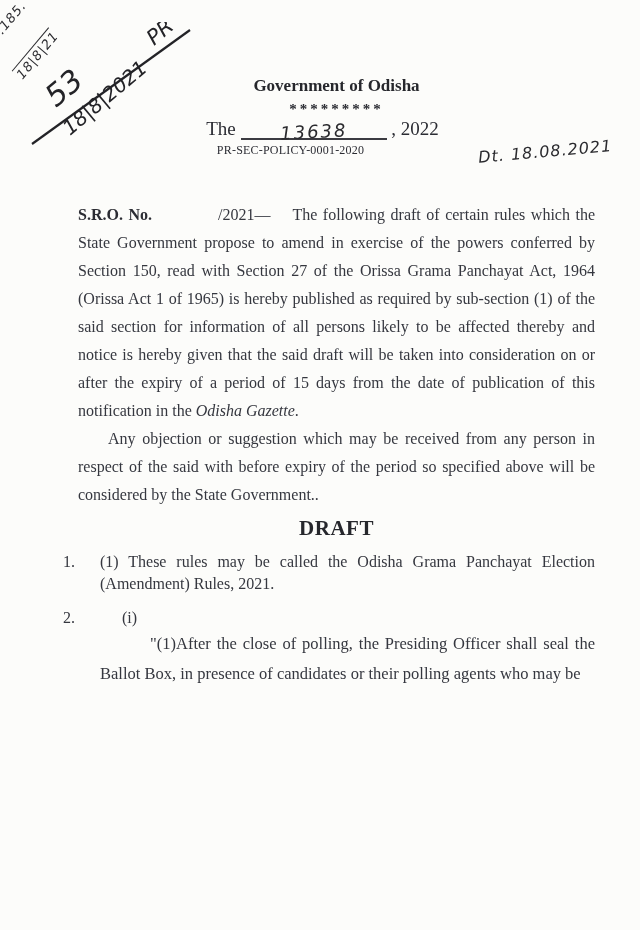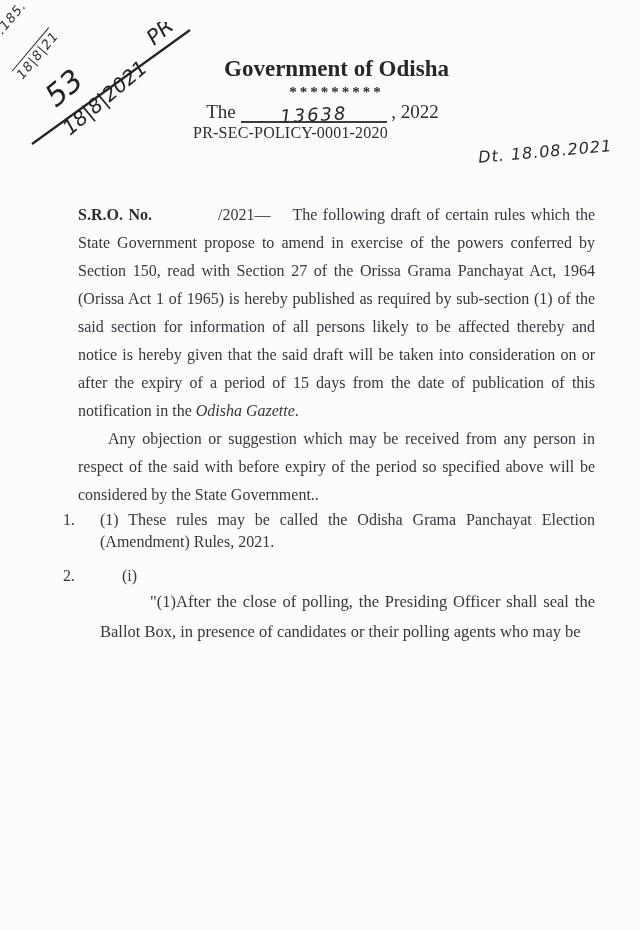--- a/index.html
+++ b/index.html
@@ -18,35 +18,35 @@
   .corner-date{position:absolute;left:18px;top:52px;transform:rotate(-50deg);font-size:13px;letter-spacing:1px;border-top:1.5px solid #2a2a2e;padding-top:1px;}
   .diag-annot{position:absolute;left:26px;top:22px;}
   .diag-annot text{font-family:"DejaVu Sans",sans-serif;font-style:italic;fill:#232327;}
   .date-note{
     position:absolute;left:478px;top:142px;
     transform:rotate(-5deg);
     font-size:16px;letter-spacing:1px;white-space:nowrap;
   }
   
   .doc-header{position:absolute;left:78px;top:56px;width:517px;text-align:center;}
-  .org{font-size:23px;font-weight:bold;color:#26272c;line-height:26px;}
+  .org{font-size:17px;font-weight:bold;color:#26272c;line-height:26px;margin-top:17px;}
   .dept{font-size:20px;font-weight:bold;color:#26272c;line-height:27px;}
   .stars{font-size:15px;font-weight:bold;letter-spacing:3px;line-height:14px;margin-top:3px;color:#2b2c33;}
   .notif-title{font-size:19px;font-weight:bold;letter-spacing:0.5px;line-height:24px;margin-top:8px;color:#26272c;}
   .notif-line{font-size:19px;line-height:26px;transform:translateX(-14px);color:#2b2c33;}
   .blank{
     display:inline-block;width:146px;vertical-align:baseline;
     border-bottom:2px solid #3b3b41;text-align:center;height:22px;
   }
   .hw-number{
     font-family:"DejaVu Sans",sans-serif;font-style:italic;
     font-size:18px;letter-spacing:2px;display:inline-block;
     transform:rotate(-3deg) translateY(3px);color:#2a2a2e;
   }
-  .file-ref{font-size:16px;letter-spacing:0.2px;line-height:12px;margin-top:2px;transform:translateX(-46px);color:#2b2c33;}
+  .file-ref{font-size:12px;letter-spacing:0.2px;line-height:12px;margin-top:2px;transform:translateX(-46px);color:#2b2c33;}
   
   .doc-body{position:absolute;left:78px;top:201px;width:517px;font-size:16px;}
   .para{margin:0;text-align:justify;line-height:28px;}
   .sro{font-weight:bold;color:#2b2c33;}
   .sp{display:inline-block;height:1px;}
   .sp1{width:66px;}
   .sp2{width:22px;}
   .p2{text-indent:30px;}
   .draft-heading{
     margin:6px 0 10px;text-align:center;
@@ -91,20 +91,21 @@
       <span>, 2022</span>
     </div>
     <div class="file-ref">PR-SEC-POLICY-0001-2020</div>
   </header>
 
   <main class="doc-body">
     <p class="para"><b class="sro">S.R.O. No.</b><span class="sp sp1"></span><span>/2021—</span><span class="sp sp2"></span><span>The following draft of certain rules which the State Government propose to amend in exercise of the powers conferred by Section 150, read with Section 27 of the Orissa Grama Panchayat Act, 1964 (Orissa Act 1 of 1965) is hereby published as required by sub-section (1) of the said section for information of all persons likely to be affected thereby and notice is hereby given that the said draft will be taken into consideration on or after the expiry of a period of 15 days from the date of publication of this notification in the </span><i>Odisha Gazette</i><span>.</span></p>
 
     <p class="para p2">Any objection or suggestion which may be received from any person in respect of the said with before expiry of the period so specified above will be considered by the State Government..</p>
 
+    <h2 class="draft-heading">DRAFT</h2>
 
     <div class="list-item">
       <span class="item-number">1.</span>
       <div class="item-content">
         <p>(1) These rules may be called the Odisha Grama Panchayat Election (Amendment) Rules, 2021.</p>
       </div>
     </div>
 
     <div class="list-item mt12">
       <span class="item-number">2.</span>

